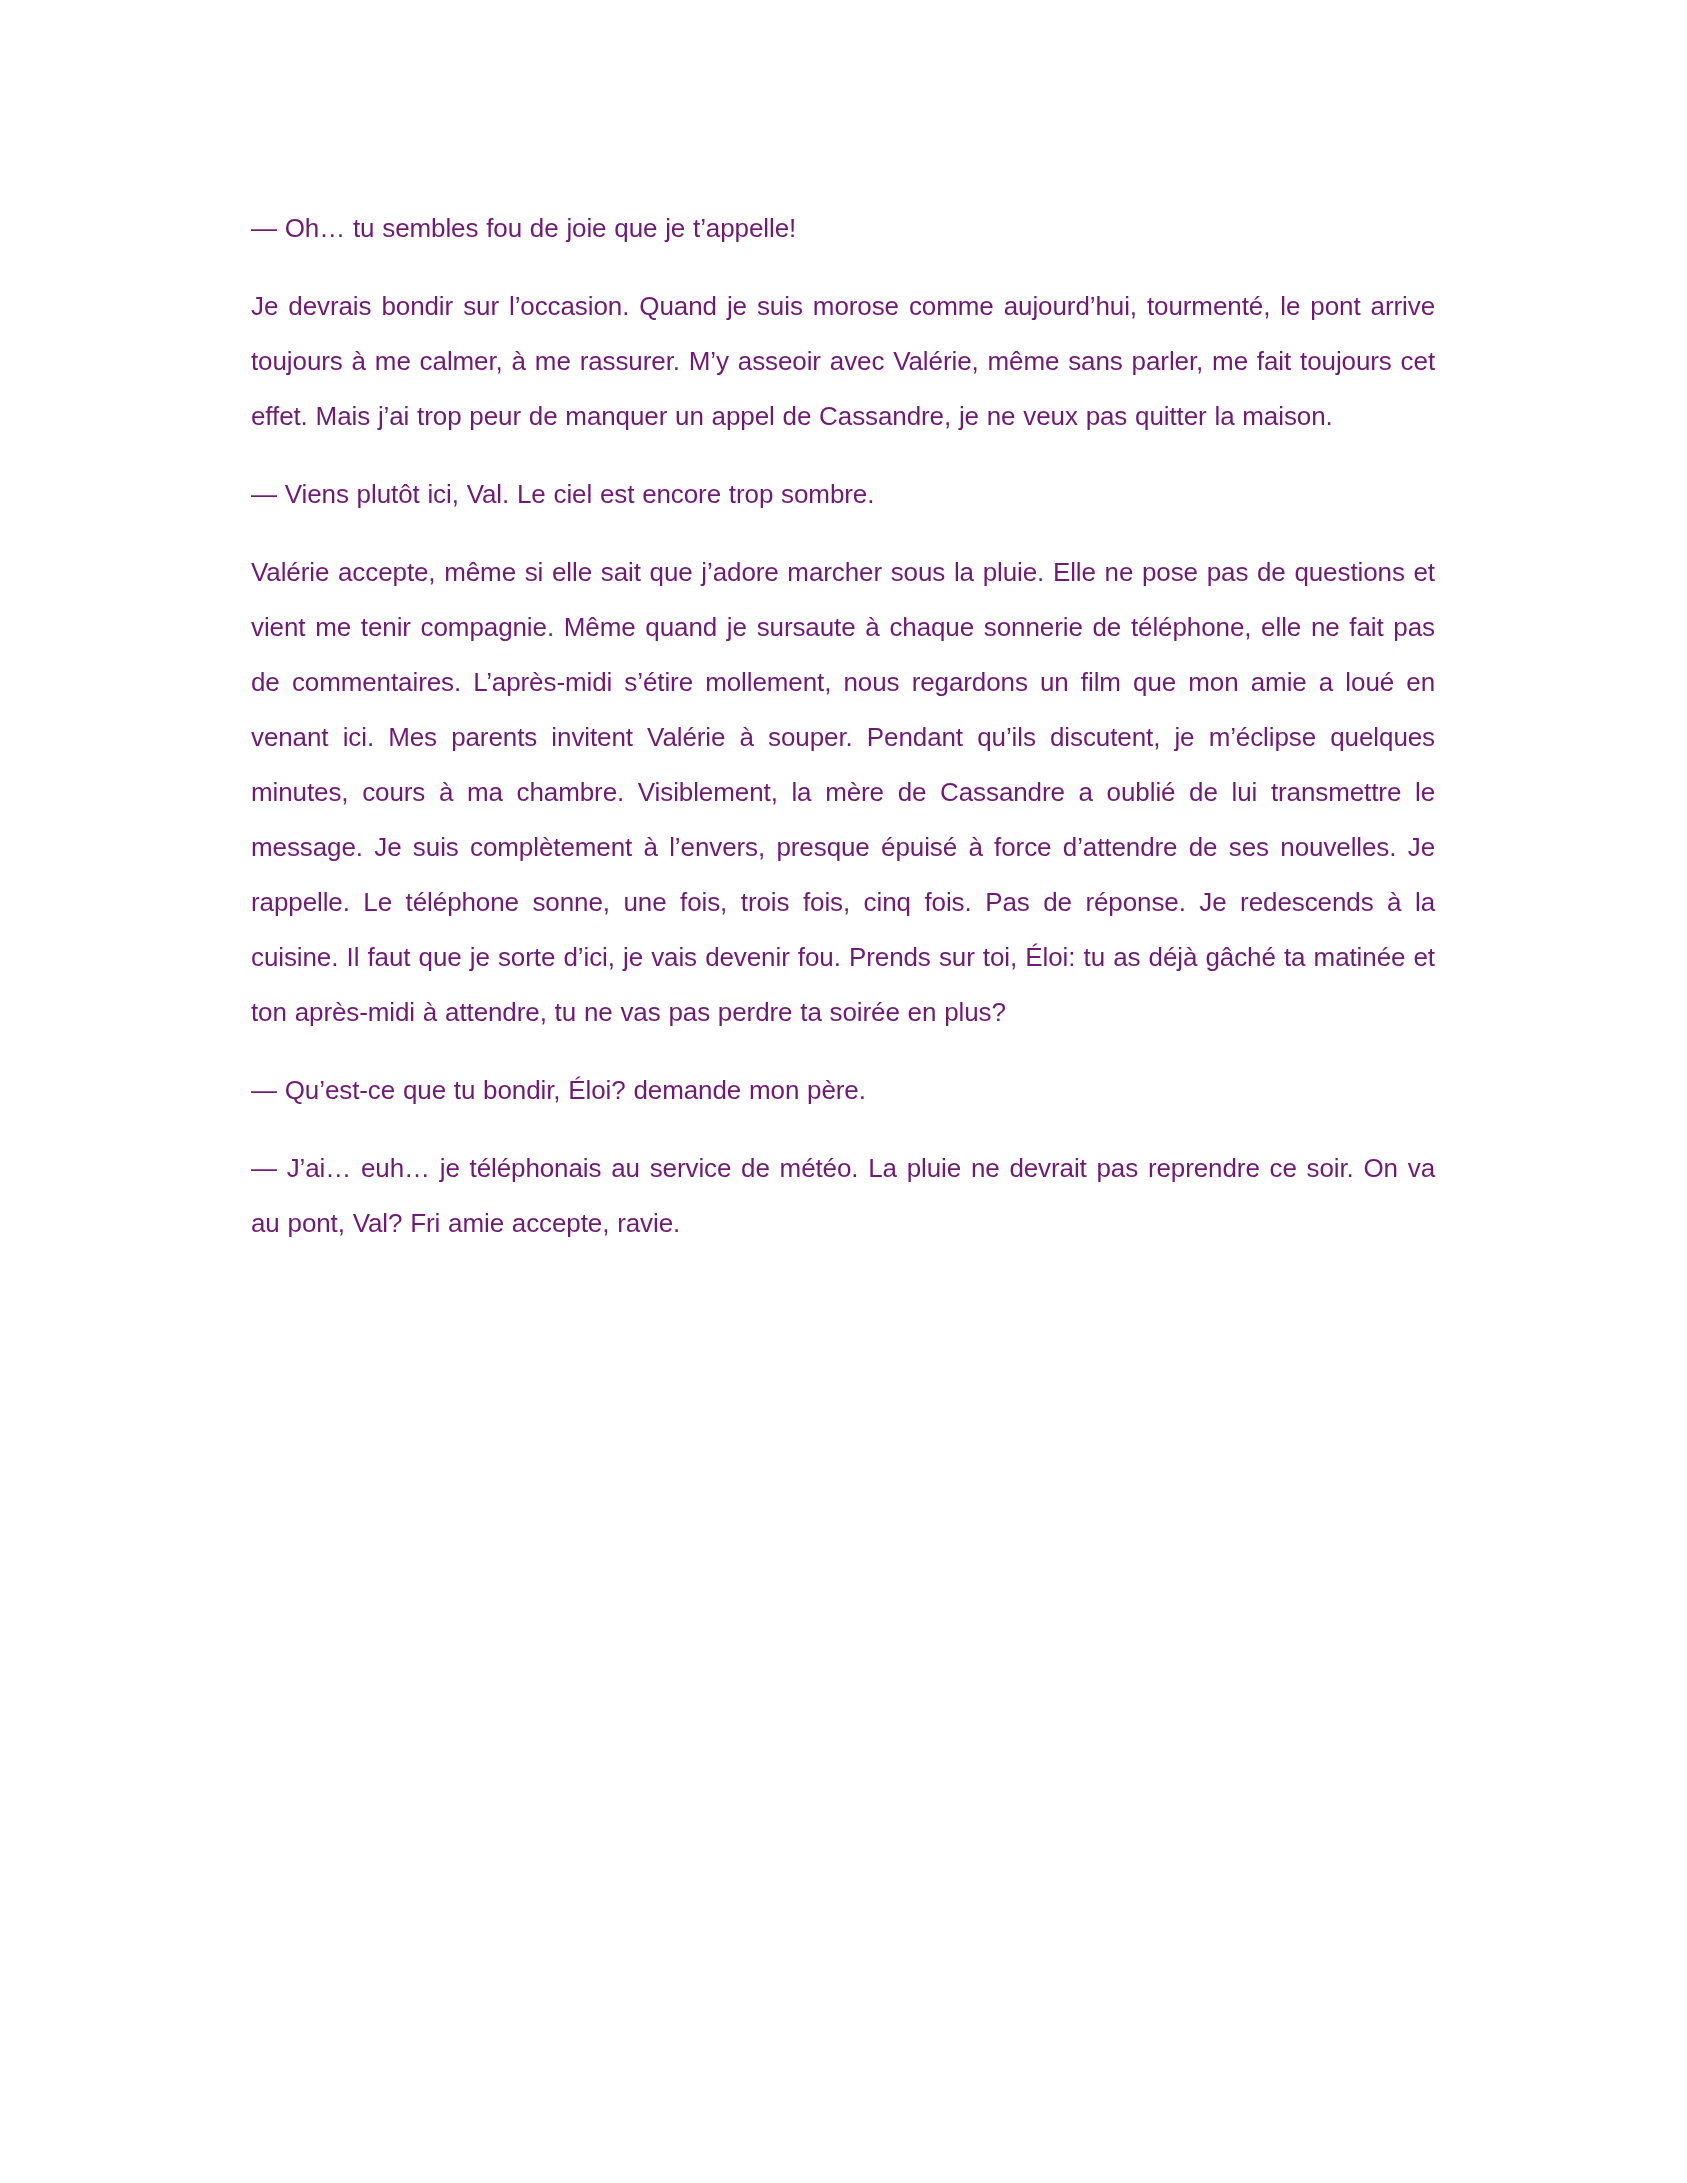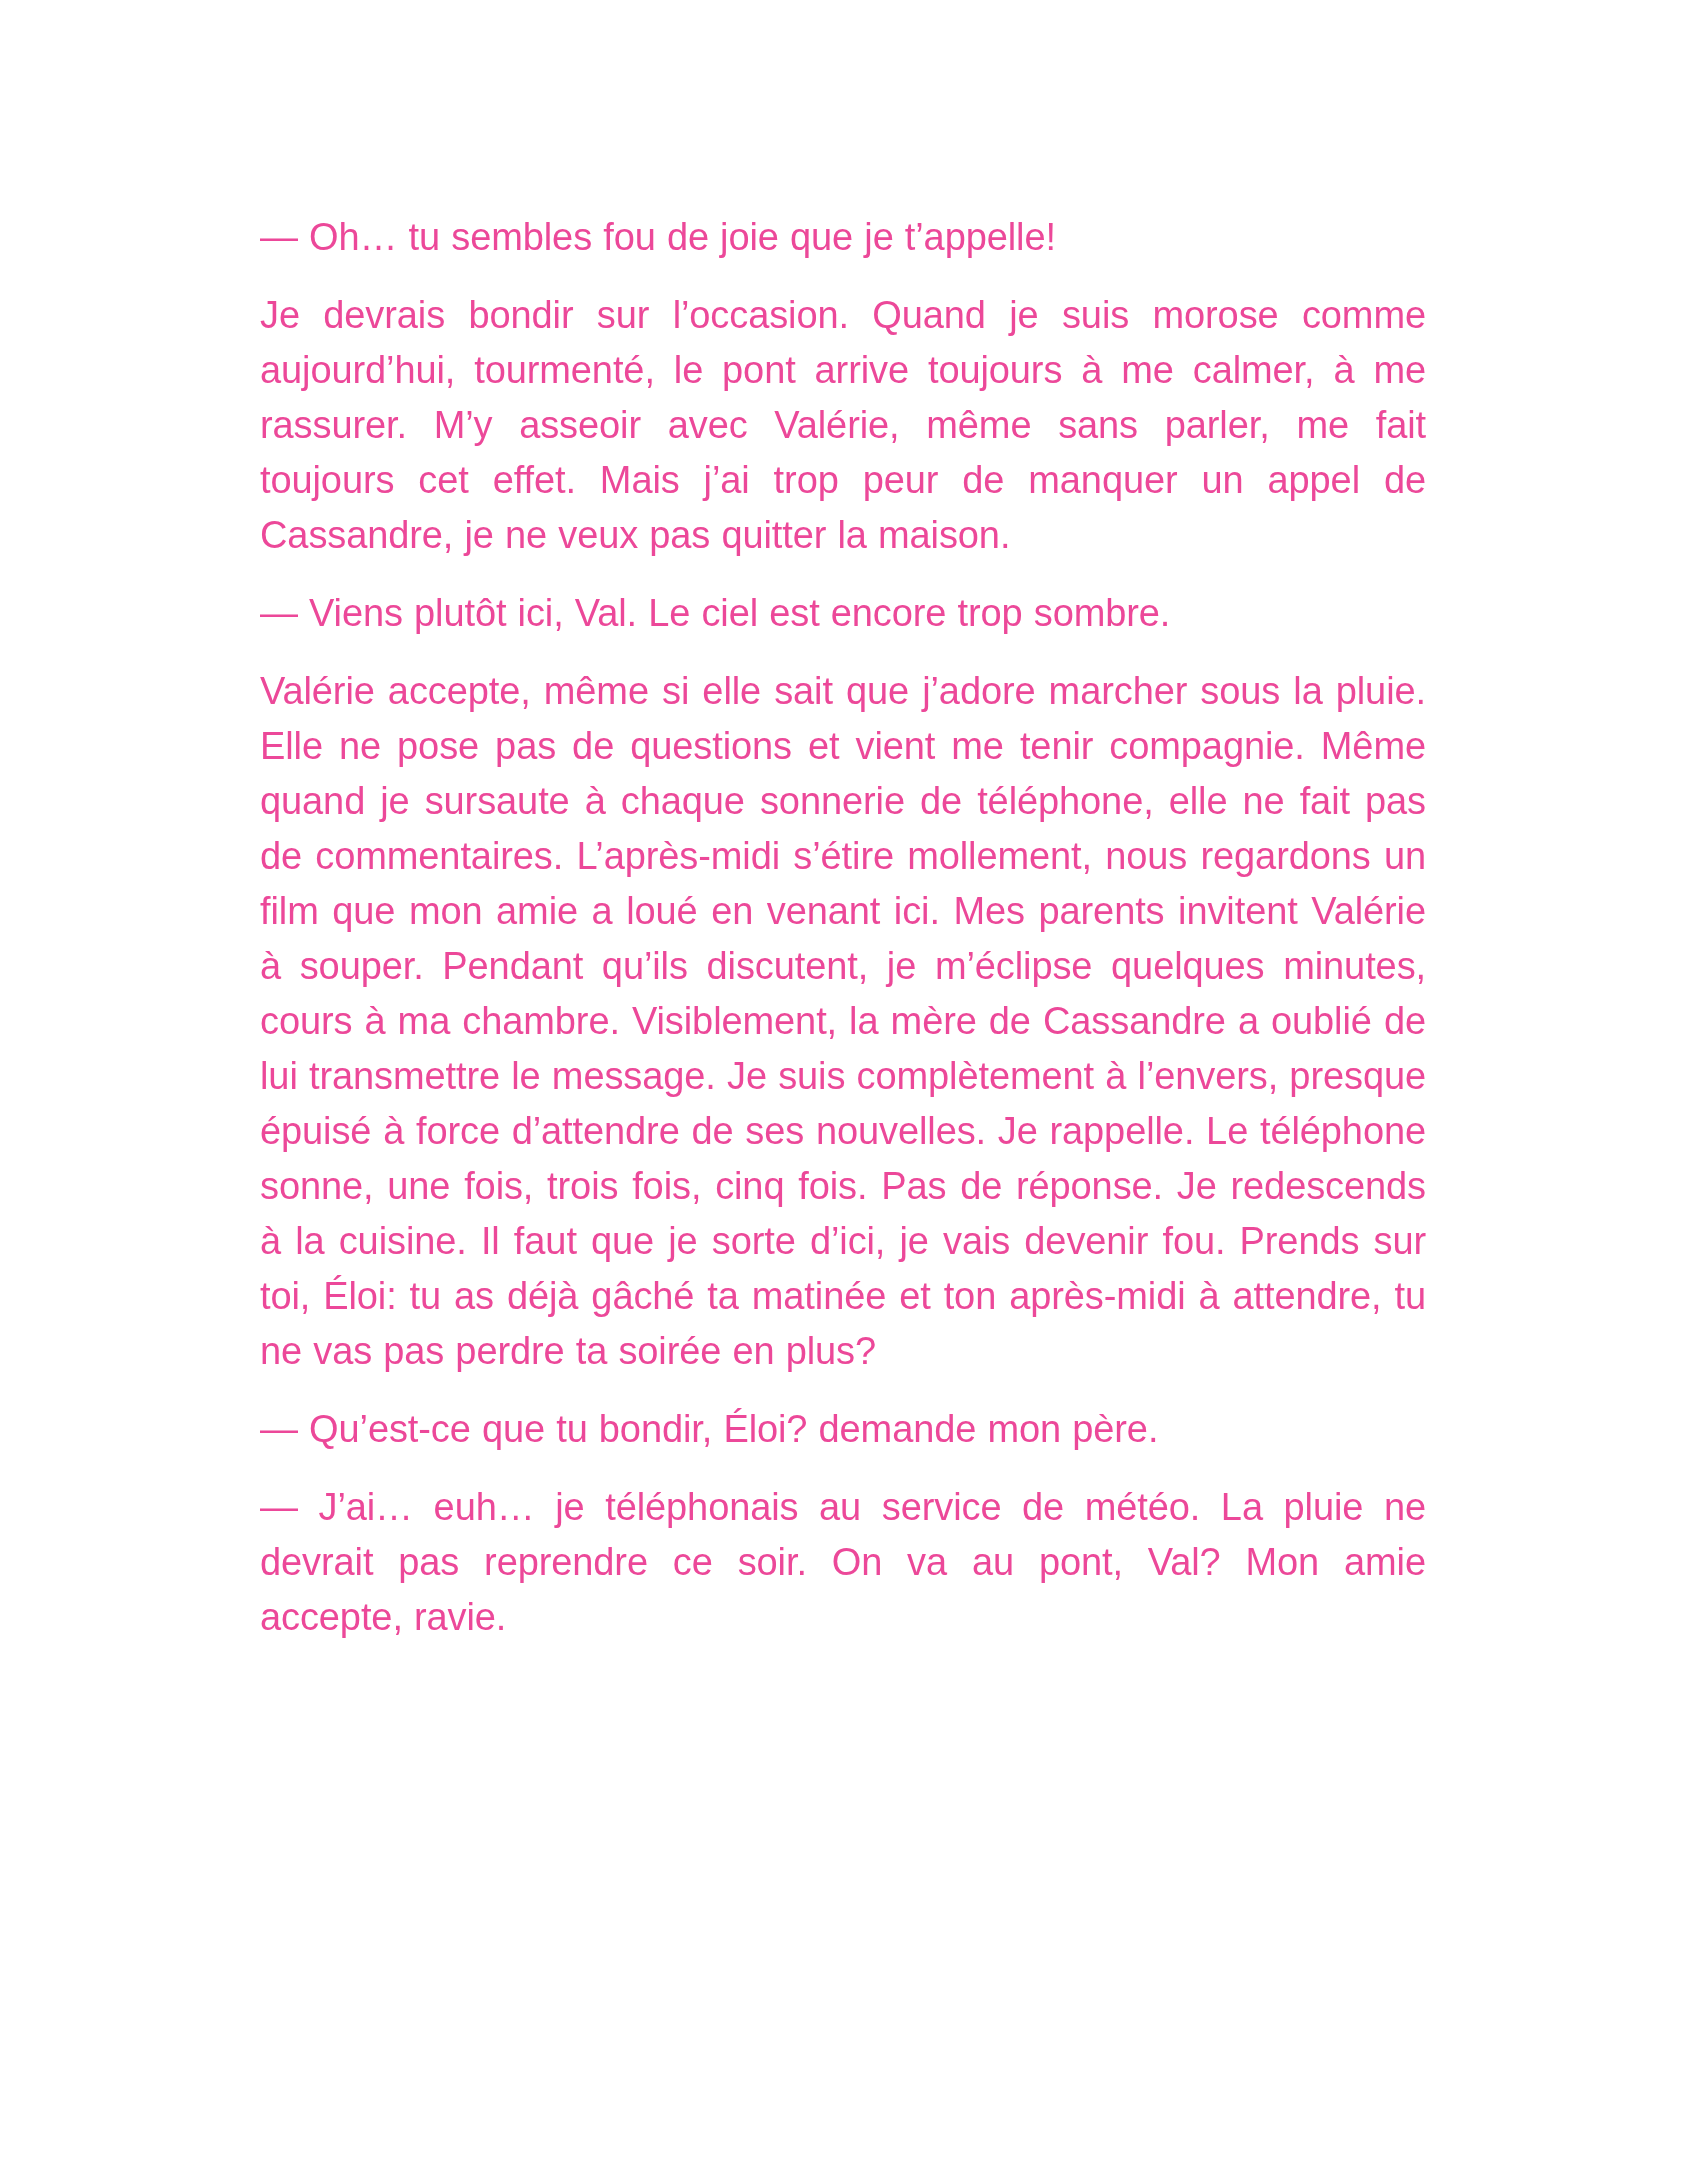--- a/index.html
+++ b/index.html
@@ -14,37 +14,37 @@
     font-family: "Liberation Sans", "DejaVu Sans", sans-serif;
   }
   .page {
     box-sizing: border-box;
     width: 1687px;
     height: 2183px;
     padding: 198px 249px 0 248px;
     background: #ffffff;
   }
   .page p {
-    margin: 12px;
-    font-size: 38px;
+    margin: 3px;
+    font-size: 26px;
     line-height: 55px;
     text-align: justify;
     letter-spacing: -0.1px;
     word-spacing: 0.7px;
-    color: #ec4899;
+    color: #701a75;
     hyphens: none;
   }
   .page p + p {
     margin-top: 23px;
   }
 </style>
 </head>
 <body>
 
 <div class="page">
   <p>— Oh… tu sembles fou de joie que je t’appelle!</p>
   <p>Je devrais bondir sur l’occasion. Quand je suis morose comme aujourd’hui, tourmenté, le pont arrive toujours à me calmer, à me rassurer. M’y asseoir avec Valérie, même sans parler, me fait toujours cet effet. Mais j’ai trop peur de manquer un appel de Cassandre, je ne veux pas quitter la maison.</p>
   <p>— Viens plutôt ici, Val. Le ciel est encore trop sombre.</p>
   <p>Valérie accepte, même si elle sait que j’adore marcher sous la pluie. Elle ne pose pas de questions et vient me tenir compagnie. Même quand je sursaute à chaque sonnerie de téléphone, elle ne fait pas de commentaires. L’après-midi s’étire mollement, nous regardons un film que mon amie a loué en venant ici. Mes parents invitent Valérie à souper. Pendant qu’ils discutent, je m’éclipse quelques minutes, cours à ma chambre. Visiblement, la mère de Cassandre a oublié de lui transmettre le message. Je suis complètement à l’envers, presque épuisé à force d’attendre de ses nouvelles. Je rappelle. Le téléphone sonne, une fois, trois fois, cinq fois. Pas de réponse. Je redescends à la cuisine. Il faut que je sorte d’ici, je vais devenir fou. Prends sur toi, Éloi: tu as déjà gâché ta matinée et ton après-midi à attendre, tu ne vas pas perdre ta soirée en plus?</p>
   <p>— Qu’est-ce que tu bondir, Éloi? demande mon père.</p>
-  <p>— J’ai… euh… je téléphonais au service de météo. La pluie ne devrait pas reprendre ce soir. On va au pont, Val? Mon amie accepte, ravie.</p>
+  <p>— J’ai… euh… je téléphonais au service de météo. La pluie ne devrait pas reprendre ce soir. On va au pont, Val? Fri amie accepte, ravie.</p>
 </div>
 
 
 </body></html>

